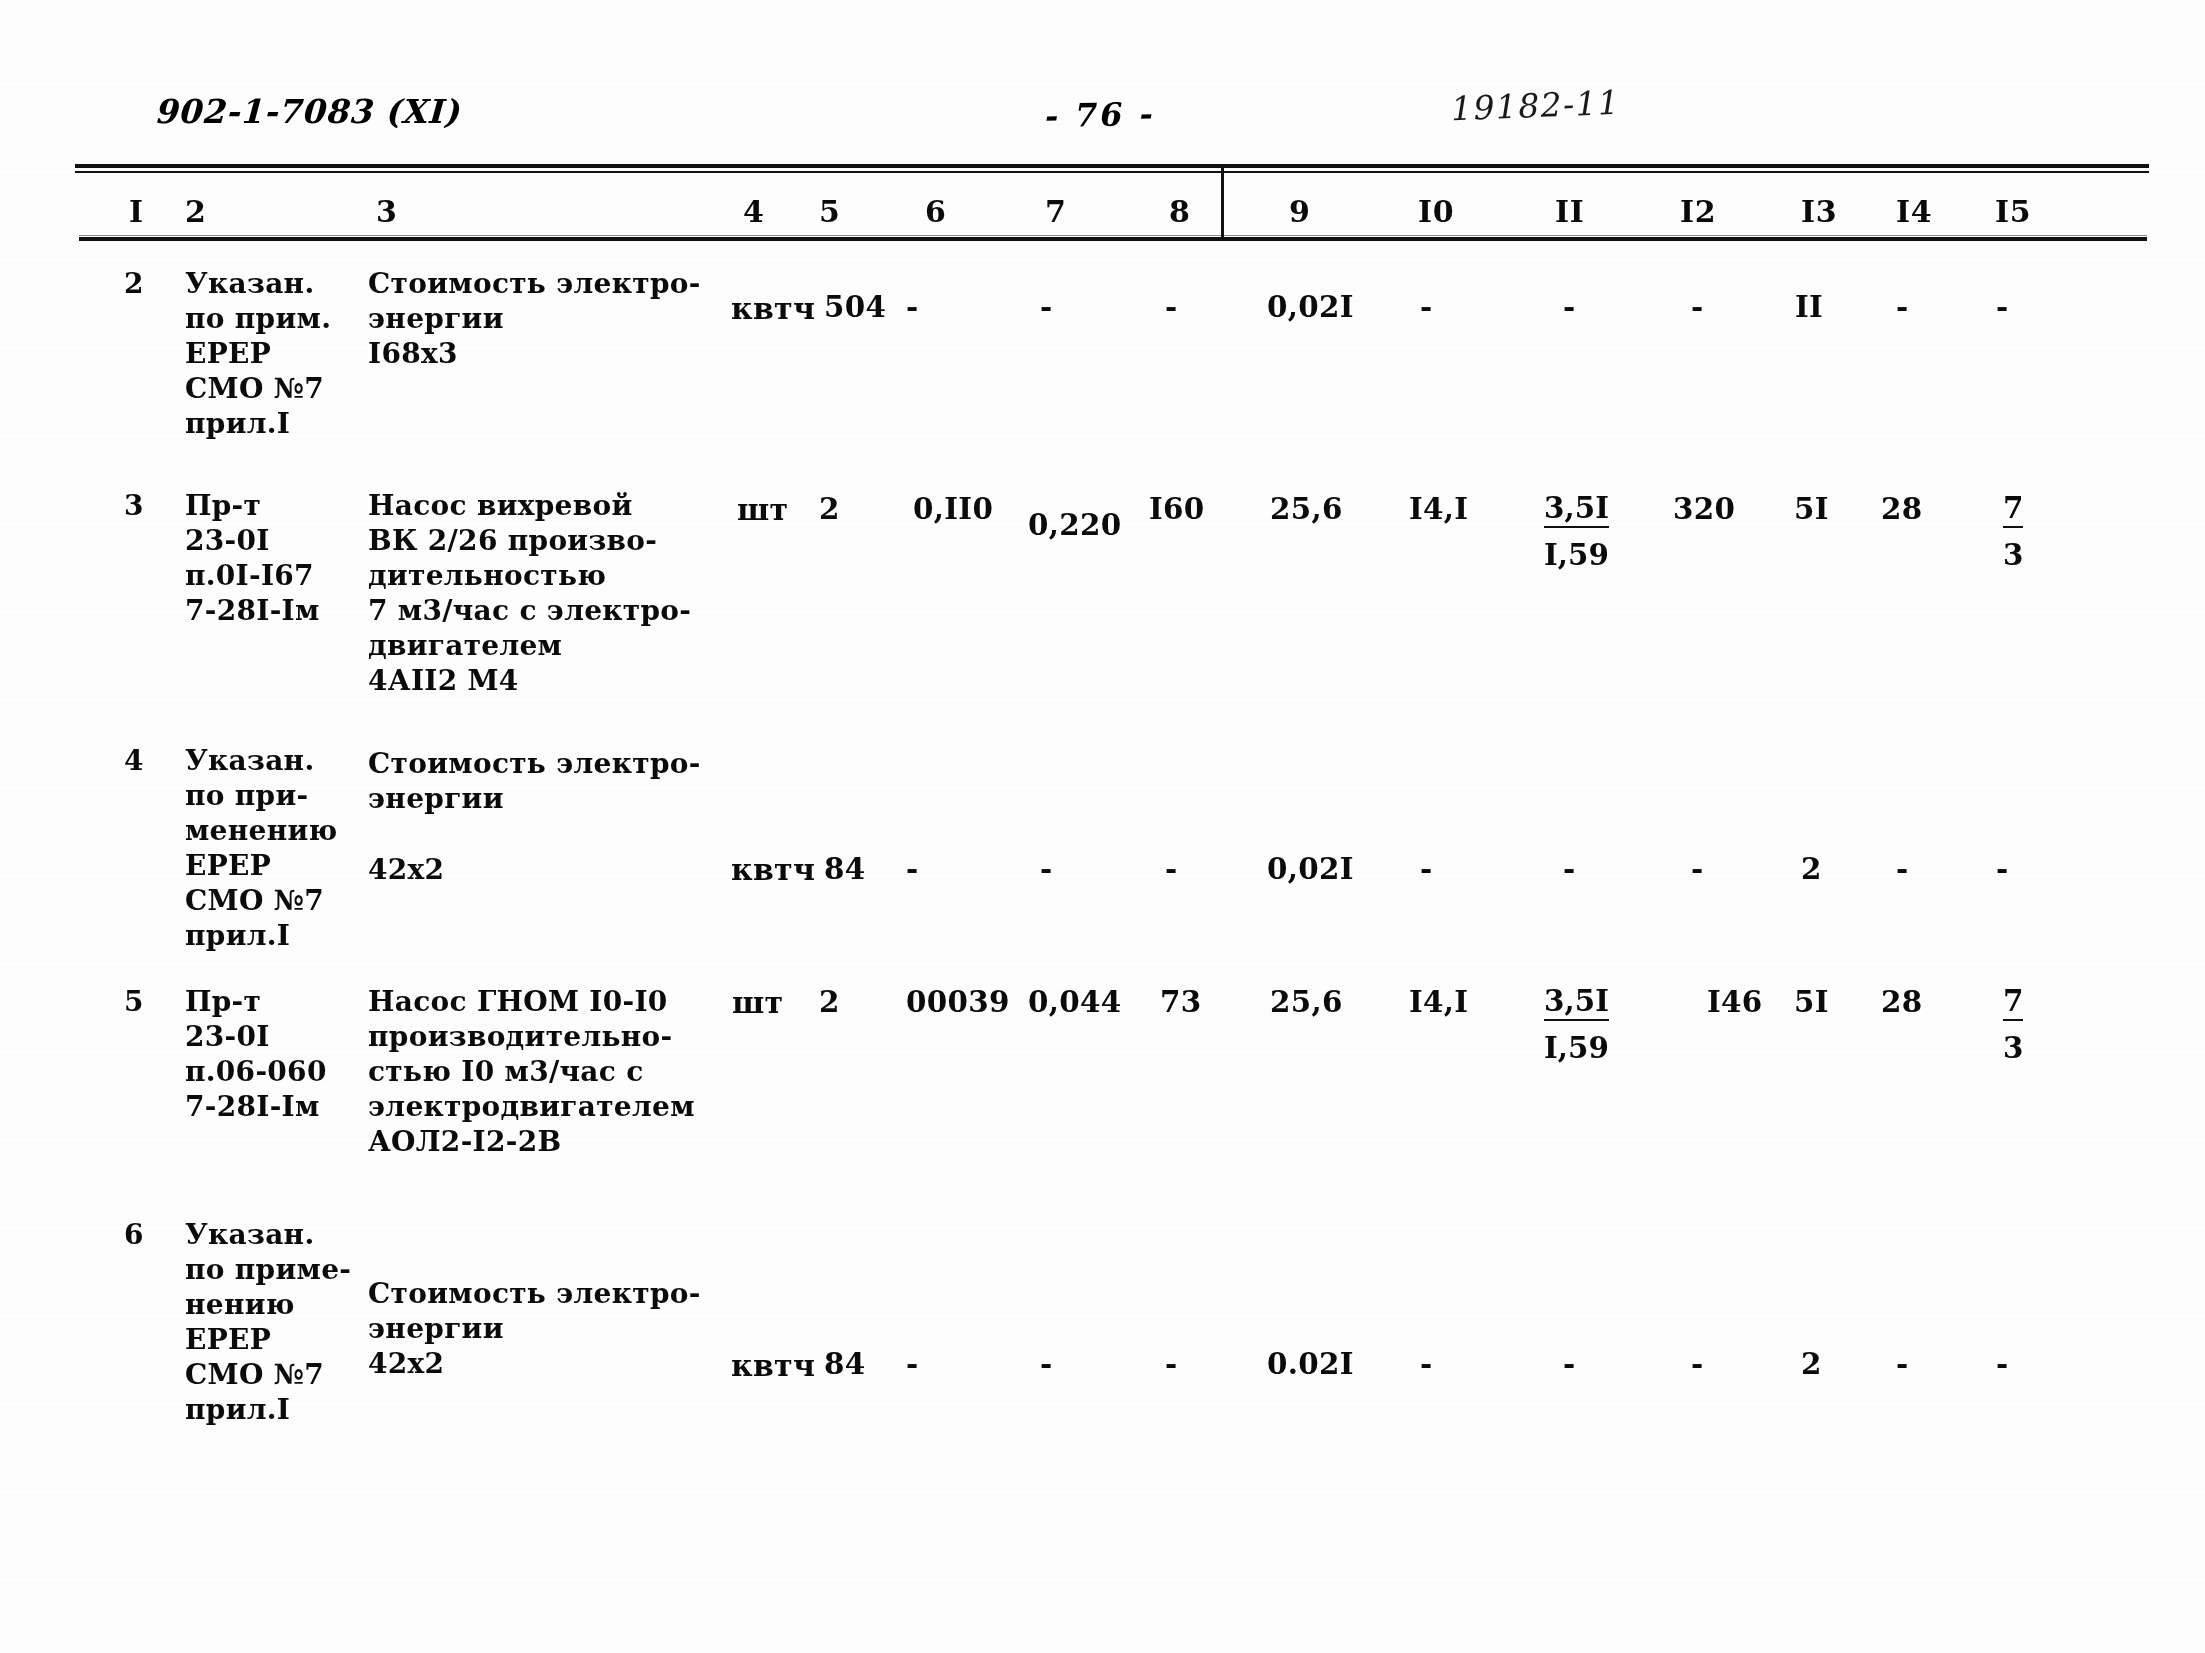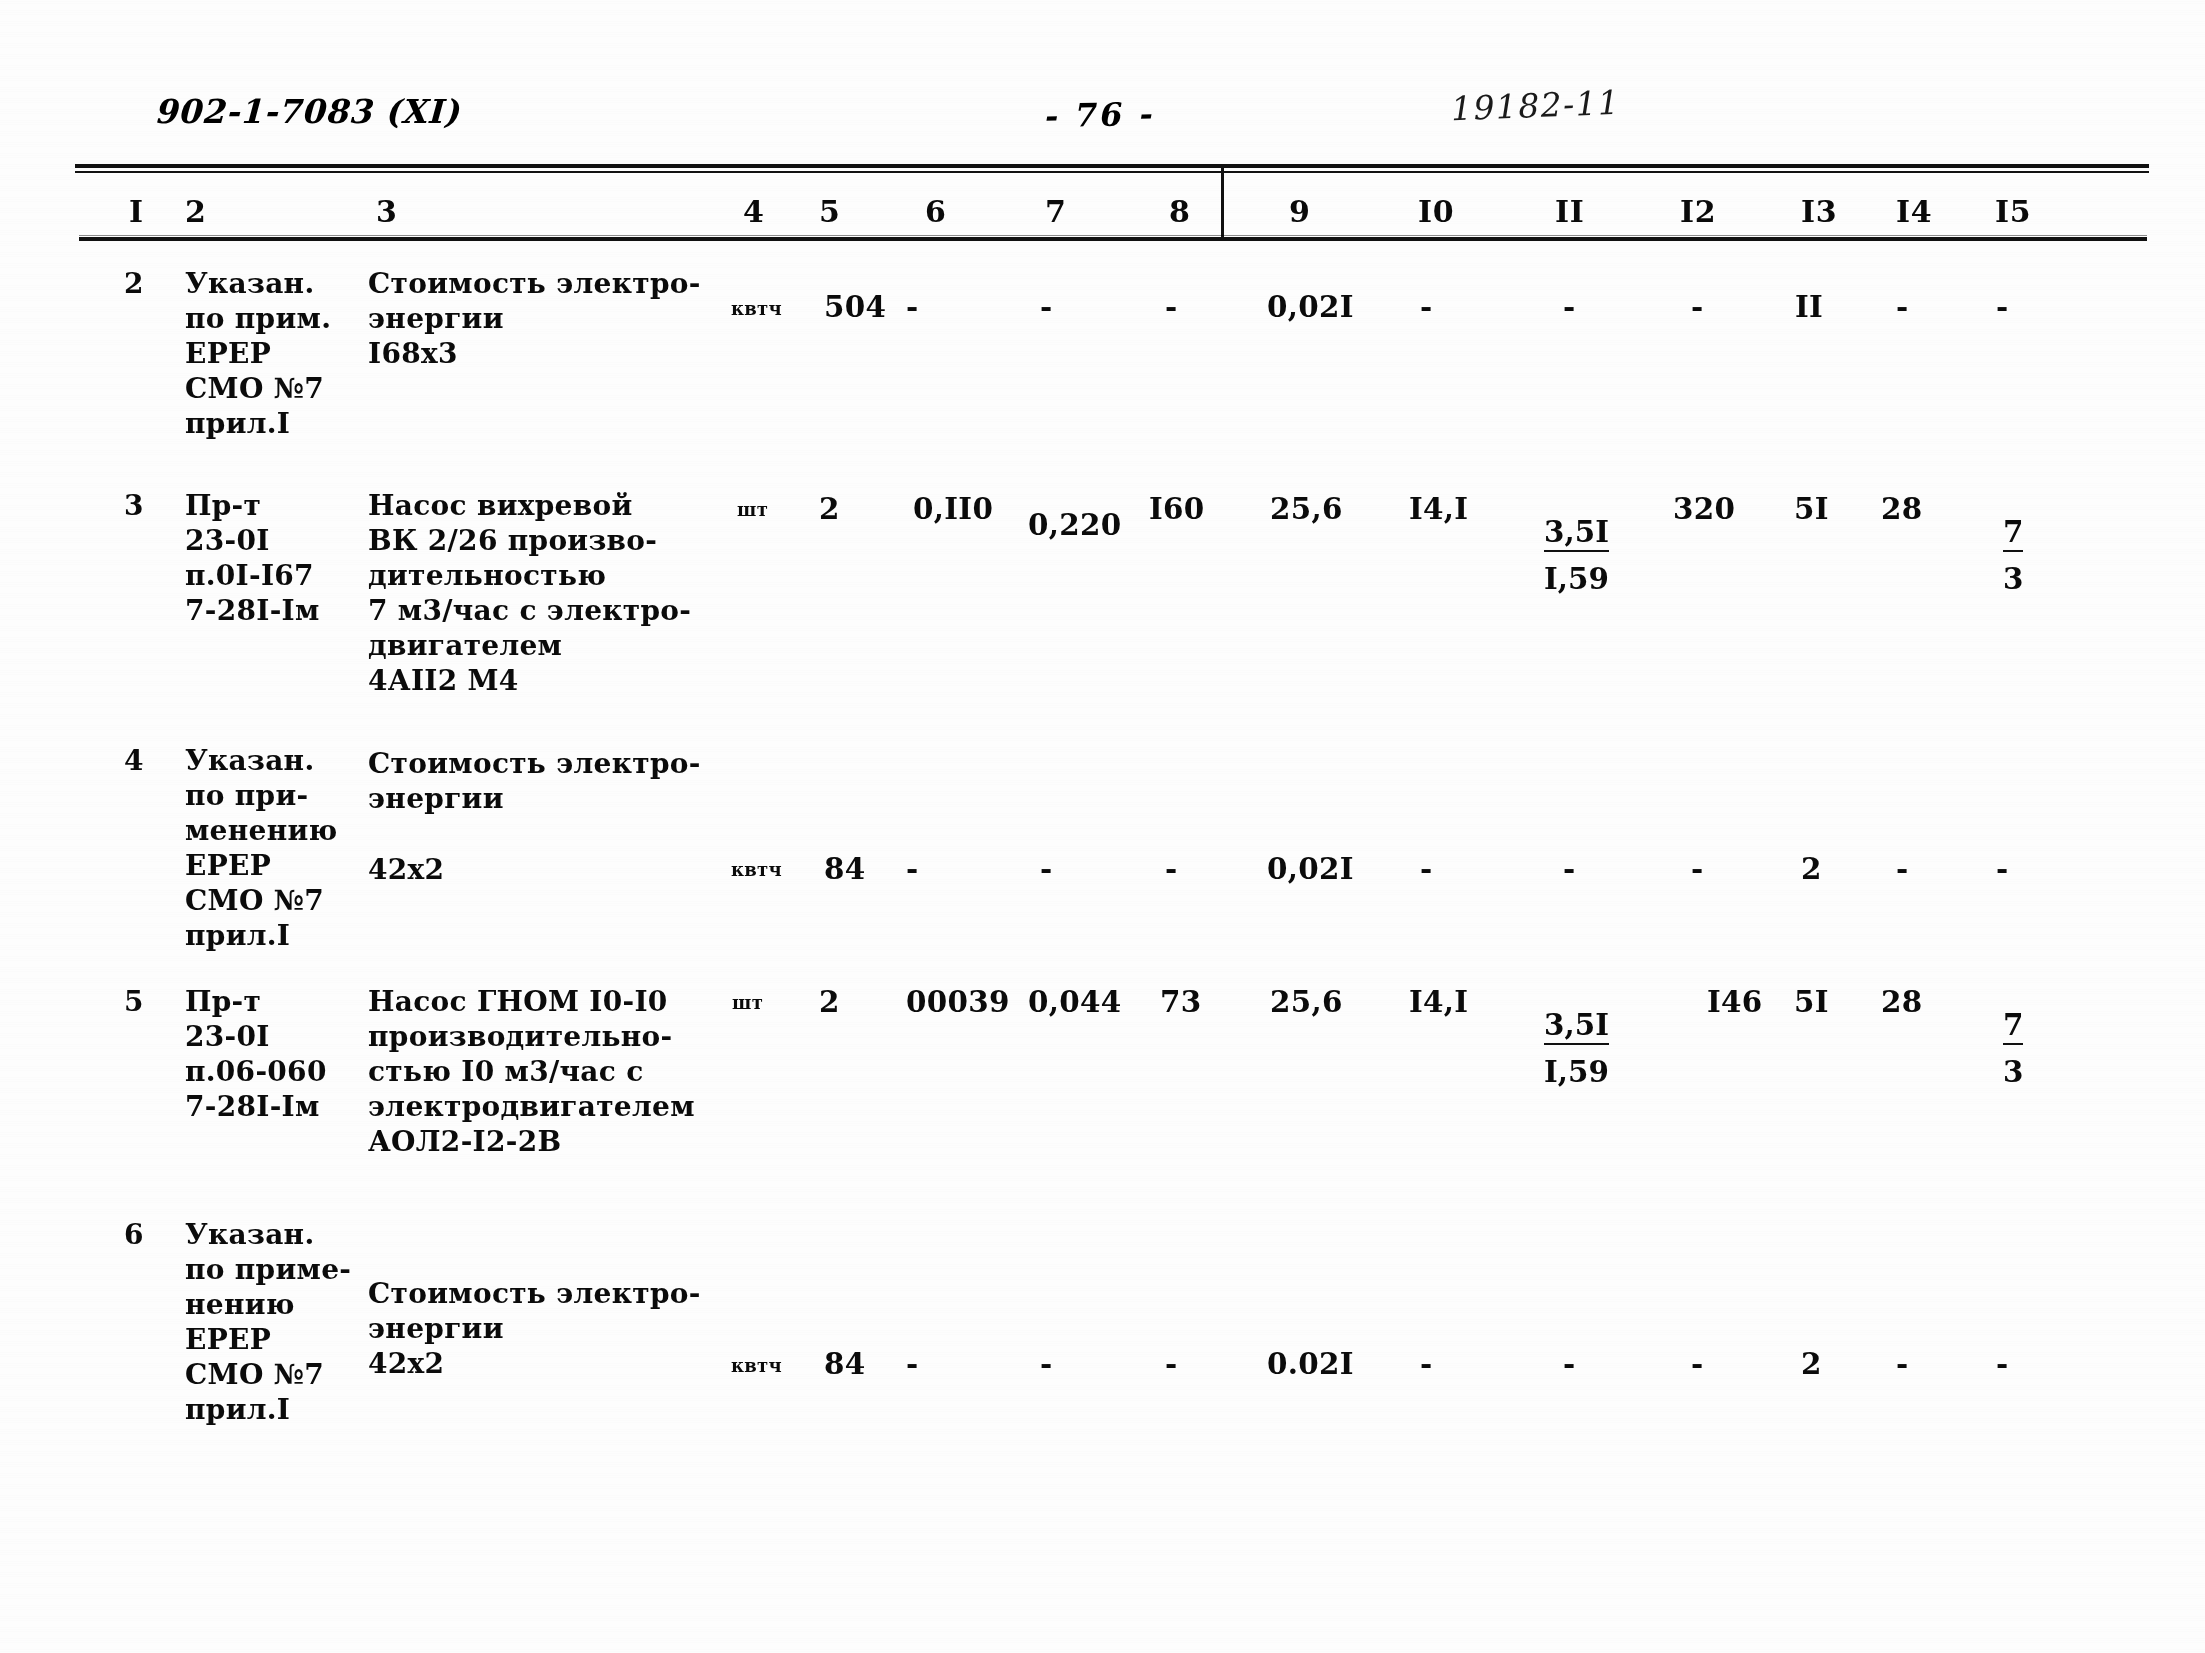--- a/index.html
+++ b/index.html
@@ -139,21 +139,21 @@
     line-height: 35px;
     color: #0b0b0b;
     white-space: pre;
     letter-spacing: 0.3px;
   }
   .cell.num {
     font-size: 29.4px;
     text-align: center;
   }
   .cell.unit {
-    font-size: 18px;
+    font-size: 30px;
   }
 
   
   .frac {
     position: absolute;
     font-family: "DejaVu Serif", serif;
     font-weight: 700;
     font-size: 29.4px;
     line-height: 34px;
     color: #0b0b0b;
@@ -161,21 +161,21 @@
   }
   .frac .top {
     display: block;
     border-bottom: 2.9px solid #111;
     padding-bottom: 0.7px;
   }
   .frac .bot {
     display: block;
     padding-top: 10px;
   }
-  .frac.narrow .top { display:inline-block; border-bottom:2.9px solid #111;margin-top:24px; }
+  .frac.narrow .top { display:inline-block; border-bottom:2.9px solid #111; }
   .frac.narrow .bot { display:block; }
 
   .dash {
     position: absolute;
     font-family: "DejaVu Serif", serif;
     font-weight: 700;
     font-size: 29.4px;
     color: #0b0b0b;
   }
 </style>

